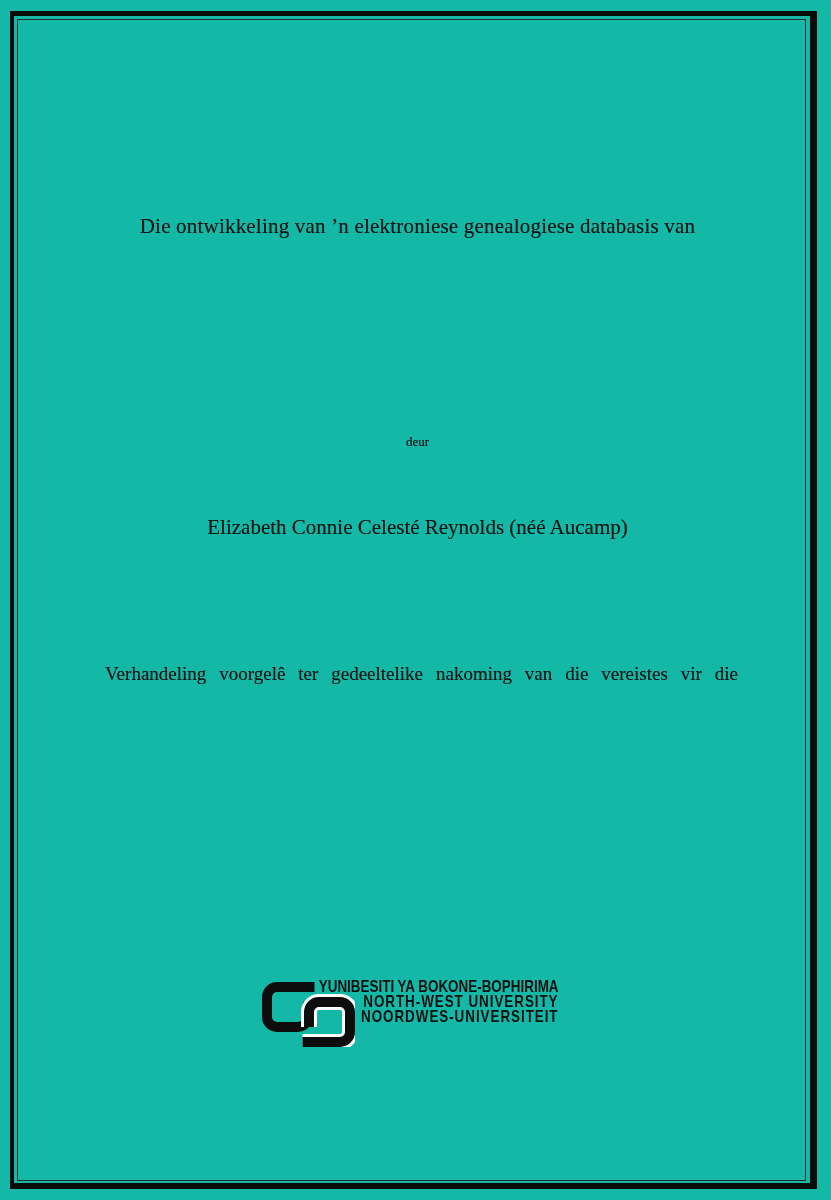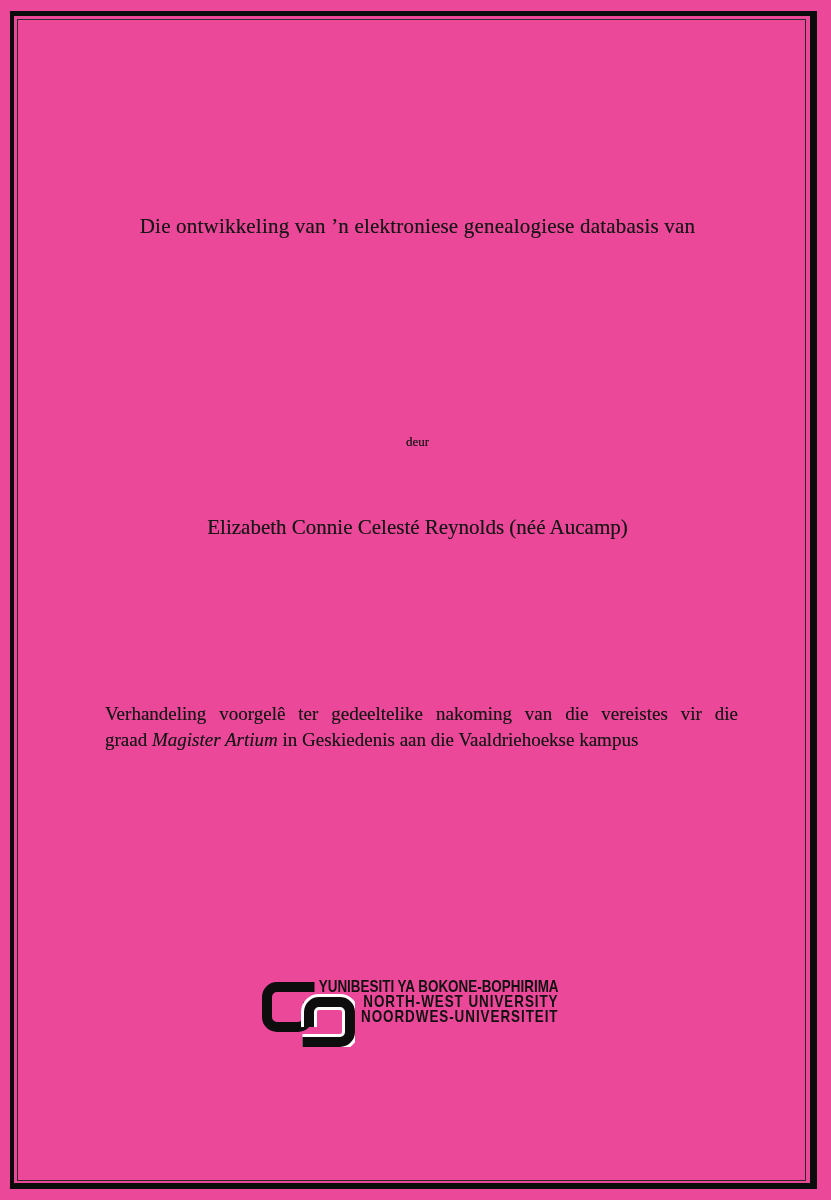--- a/index.html
+++ b/index.html
@@ -1,20 +1,20 @@
 <!DOCTYPE html>
 <html><head>
 <meta charset="utf-8">
 <style>
   html, body { margin: 0; padding: 0; background: #ffffff; }
   .page {
     position: relative;
     width: 831px;
     height: 1200px;
-    background: #ec4899;
+    background: #14b8a6;
     font-family: "Liberation Serif", "DejaVu Serif", serif;
     color: #161616;
     overflow: hidden;
     text-shadow: 0 0 0.5px rgba(20,20,20,0.55);
   }
 
   
   .frame-outer {
     position: absolute;
     left: 10px; top: 11px; right: 14px; bottom: 11px;
@@ -49,21 +49,20 @@
     text-align: center;
     font-size: 21px;
     font-family: Liberation Serif, serif;
   }
 
   .declaration {
     position: absolute;
     left: 105px; width: 633px; top: 661px;
     font-size: 19px;
     line-height: 26px;
-    margin-top: 40px;
   }
   .decl-justify {
     text-align: justify;
     text-align-last: justify;
   }
 
   .supervisor-block {
     position: absolute;
     left: 105px; top: 884px;
     font-size: 20px;
@@ -103,21 +102,20 @@
   <div class="title-block">
     <div>Die ontwikkeling van ’n elektroniese genealogiese databasis van</div>
   </div>
 
   <div class="byline">deur</div>
 
   <div class="author">Elizabeth Connie Celesté Reynolds (néé Aucamp)</div>
 
   <div class="declaration">
     <div class="decl-justify">Verhandeling voorgelê ter gedeeltelike nakoming van die vereistes vir die</div>
-    <div><span>graad </span><i>Magister Artium</i><span> in Geskiedenis aan die Vaaldriehoekse kampus</span></div>
   </div>
 
 
   <svg class="logo-mark" viewBox="0 0 93 65" xmlns="http://www.w3.org/2000/svg" aria-hidden="true">
 
     <path d="M 52.5 5 H 15 A 10 10 0 0 0 5 15 V 35 A 10 10 0 0 0 15 45 H 36 A 10 10 0 0 0 46 35 V 20" fill="none" stroke-width="10" stroke="#0d0d0d"></path>
 
     <g transform="rotate(180 46.5 32.5)">
       <path d="M 52.5 5 H 15 A 10 10 0 0 0 5 15 V 35 A 10 10 0 0 0 15 45 H 36 A 10 10 0 0 0 46 35 V 20" fill="none" stroke-width="16" stroke="#fefefe"></path>
       <path d="M 52.5 5 H 15 A 10 10 0 0 0 5 15 V 35 A 10 10 0 0 0 15 45 H 36 A 10 10 0 0 0 46 35 V 20" fill="none" stroke-width="10" stroke="#0d0d0d"></path>

